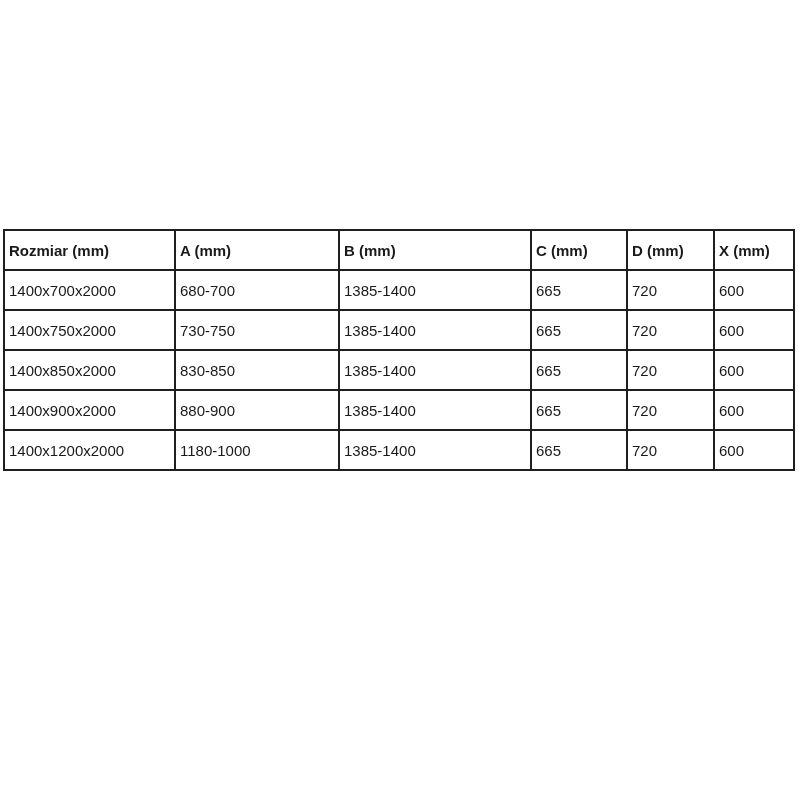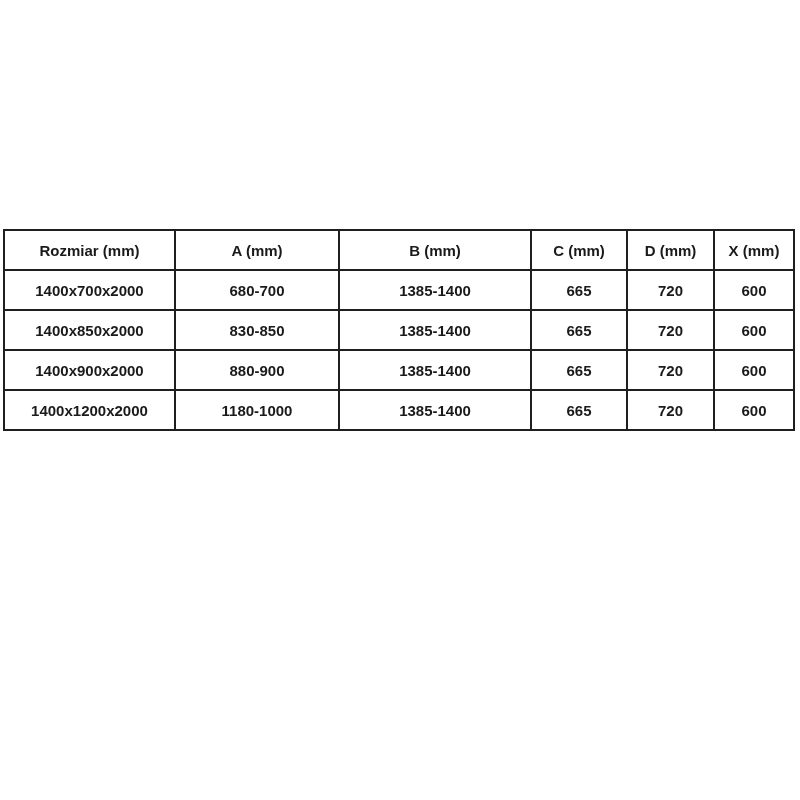--- a/index.html
+++ b/index.html
@@ -23,34 +23,34 @@
     width: 790px;
     border-collapse: collapse;
     table-layout: fixed;
     background: #ffffff;
   }
   table.spec-table th,
   table.spec-table td {
     border: 2px solid #1f1f1f;
     height: 38px;
     padding: 0 4px;
-    text-align: center;
+    text-align: left;
     vertical-align: middle;
     font-size: 15px;
     line-height: 1;
     white-space: nowrap;
     overflow: hidden;
     background: #ffffff;
     color: #1a1a1a;
   }
   table.spec-table th {
     font-weight: 700;
   }
   table.spec-table td {
-    font-weight: 700;
+    font-weight: 400;
   }
   col.c0 { width: 171px; }
   col.c1 { width: 164px; }
   col.c2 { width: 192px; }
   col.c3 { width: 96px; }
   col.c4 { width: 87px; }
   col.c5 { width: 80px; }
 </style>
 </head>
 <body>
@@ -78,20 +78,28 @@
     <tbody>
         <tr>
           <td>1400x700x2000</td>
           <td>680-700</td>
           <td>1385-1400</td>
           <td>665</td>
           <td>720</td>
           <td>600</td>
         </tr>
         <tr>
+          <td>1400x750x2000</td>
+          <td>730-750</td>
+          <td>1385-1400</td>
+          <td>665</td>
+          <td>720</td>
+          <td>600</td>
+        </tr>
+        <tr>
           <td>1400x850x2000</td>
           <td>830-850</td>
           <td>1385-1400</td>
           <td>665</td>
           <td>720</td>
           <td>600</td>
         </tr>
         <tr>
           <td>1400x900x2000</td>
           <td>880-900</td>

